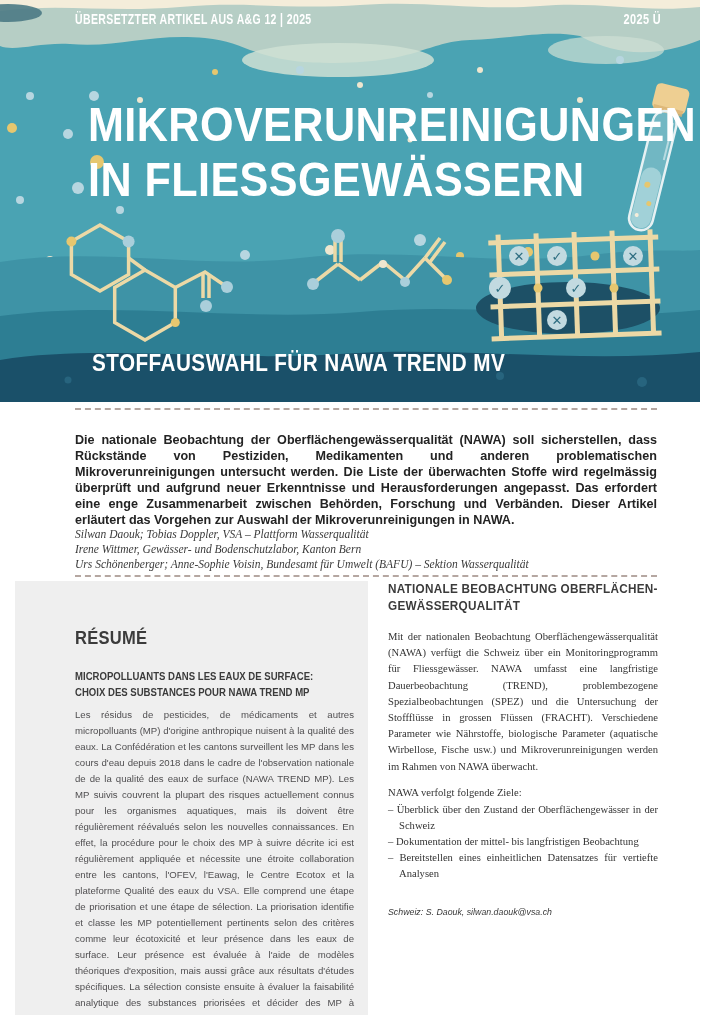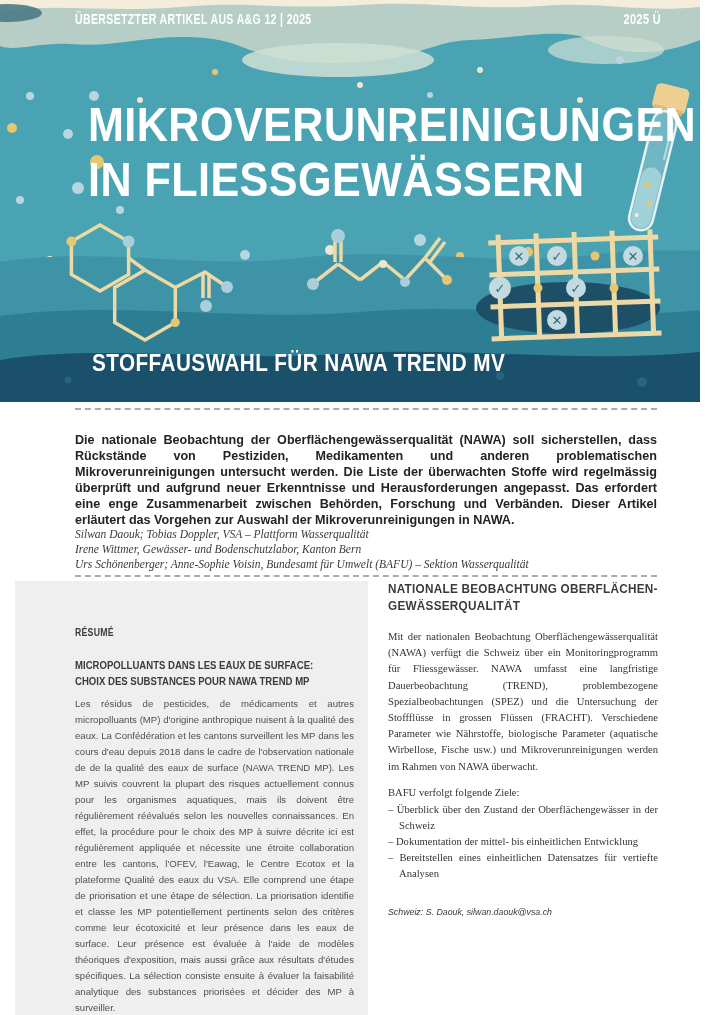--- a/index.html
+++ b/index.html
@@ -29,21 +29,21 @@
   
   .intro{position:absolute;left:75px;top:419px;width:582px;font-size:12.6px;font-weight:700;
          line-height:16px;color:#232323;text-align:justify;}
   .authors{position:absolute;left:75px;top:527px;width:582px;
            font-family:"Liberation Serif",serif;font-style:italic;font-size:11.5px;
            line-height:15px;color:#3a3a3a;}
 
   
   .greybox{position:absolute;left:15px;top:581px;width:353px;height:434px;background:#efefef;
            box-sizing:border-box;padding:46px 14px 0 60px;}
-  .res-title{font-size:10px;font-weight:700;color:#3b3b3b;letter-spacing:.3px;}
+  .res-title{font-size:19px;font-weight:700;color:#3b3b3b;letter-spacing:.3px;}
   .res-title .ln,.res-sub .ln,.art-head .ln{display:inline-block;transform:scaleX(.87);transform-origin:0 50%;white-space:nowrap;}
   .res-sub{margin-top:20px;font-size:11px;font-weight:700;color:#3b3b3b;line-height:15.5px;}
   .res-body{margin-top:7px;font-size:9.6px;line-height:16px;color:#504f51;text-align:justify;}
 
   .rightcol{position:absolute;left:388px;top:581px;width:270px;}
   .art-head{font-size:13.5px;font-weight:700;color:#3b3b3b;line-height:16.5px;letter-spacing:.3px;}
   .art-body{margin-top:15px;font-family:"Liberation Serif",serif;font-size:10.6px;
             line-height:16.2px;color:#333333;text-align:justify;}
   .goals-intro{font-family:"Liberation Serif",serif;font-size:10.6px;line-height:16.2px;color:#333333;}
   ul.goals{margin:0;padding:0;list-style:none;font-family:"Liberation Serif",serif;
@@ -220,23 +220,23 @@
       <p class="res-body">Les résidus de pesticides, de médicaments et autres micropolluants (MP) d'origine anthropique nuisent à la qualité des eaux. La Confédération et les cantons surveillent les MP dans les cours d'eau depuis 2018 dans le cadre de l'observation nationale de de la qualité des eaux de surface (NAWA TREND MP). Les MP suivis couvrent la plupart des risques actuellement connus pour les organismes aquatiques, mais ils doivent être régulièrement réévalués selon les nouvelles connaissances. En effet, la procédure pour le choix des MP à suivre décrite ici est régulièrement appliquée et nécessite une étroite collaboration entre les cantons, l'OFEV, l'Eawag, le Centre Ecotox et la plateforme Qualité des eaux du VSA. Elle comprend une étape de priorisation et une étape de sélection. La priorisation identifie et classe les MP potentiellement pertinents selon des critères comme leur écotoxicité et leur présence dans les eaux de surface. Leur présence est évaluée à l'aide de modèles théoriques d'exposition, mais aussi grâce aux résultats d'études spécifiques. La sélection consiste ensuite à évaluer la faisabilité analytique des substances priorisées et décider des MP à surveiller.</p>
 
     </div>
 
     <div class="rightcol">
       <div class="art-head">
         <span class="ln">NATIONALE BEOBACHTUNG OBERFLÄCHEN-</span><br>
         <span class="ln">GEWÄSSERQUALITÄT</span>
       </div>
       <p class="art-body">Mit der nationalen Beobachtung Oberflächengewässerqualität (NAWA) verfügt die Schweiz über ein Monitoringprogramm für Fliessgewässer. NAWA umfasst eine langfristige Dauerbeobachtung (TREND), problembezogene Spezialbeobachtungen (SPEZ) und die Untersuchung der Stoffflüsse in grossen Flüssen (FRACHT). Verschiedene Parameter wie Nährstoffe, biologische Parameter (aquatische Wirbellose, Fische usw.) und Mikroverunreinigungen werden im Rahmen von NAWA überwacht.</p>
-      <div class="goals-intro">BAFU verfolgt folgende Ziele:</div>
+      <div class="goals-intro">NAWA verfolgt folgende Ziele:</div>
       <ul class="goals">
         <li><span>–</span> <span>Überblick über den Zustand der Oberflächengewässer in der Schweiz</span></li>
-        <li><span>–</span> <span>Dokumentation der mittel- bis einheitlichen Entwicklung</span></li>
+        <li><span>–</span> <span>Dokumentation der mittel- bis langfristigen Beobachtung</span></li>
         <li><span>–</span> <span>Bereitstellen eines einheitlichen Datensatzes für vertiefte Analysen</span></li>
       </ul>
       <div class="contact">Schweiz: S. Daouk, silwan.daouk@vsa.ch</div>
     </div>
 
   </div>
 </div>
 
 </body></html>

